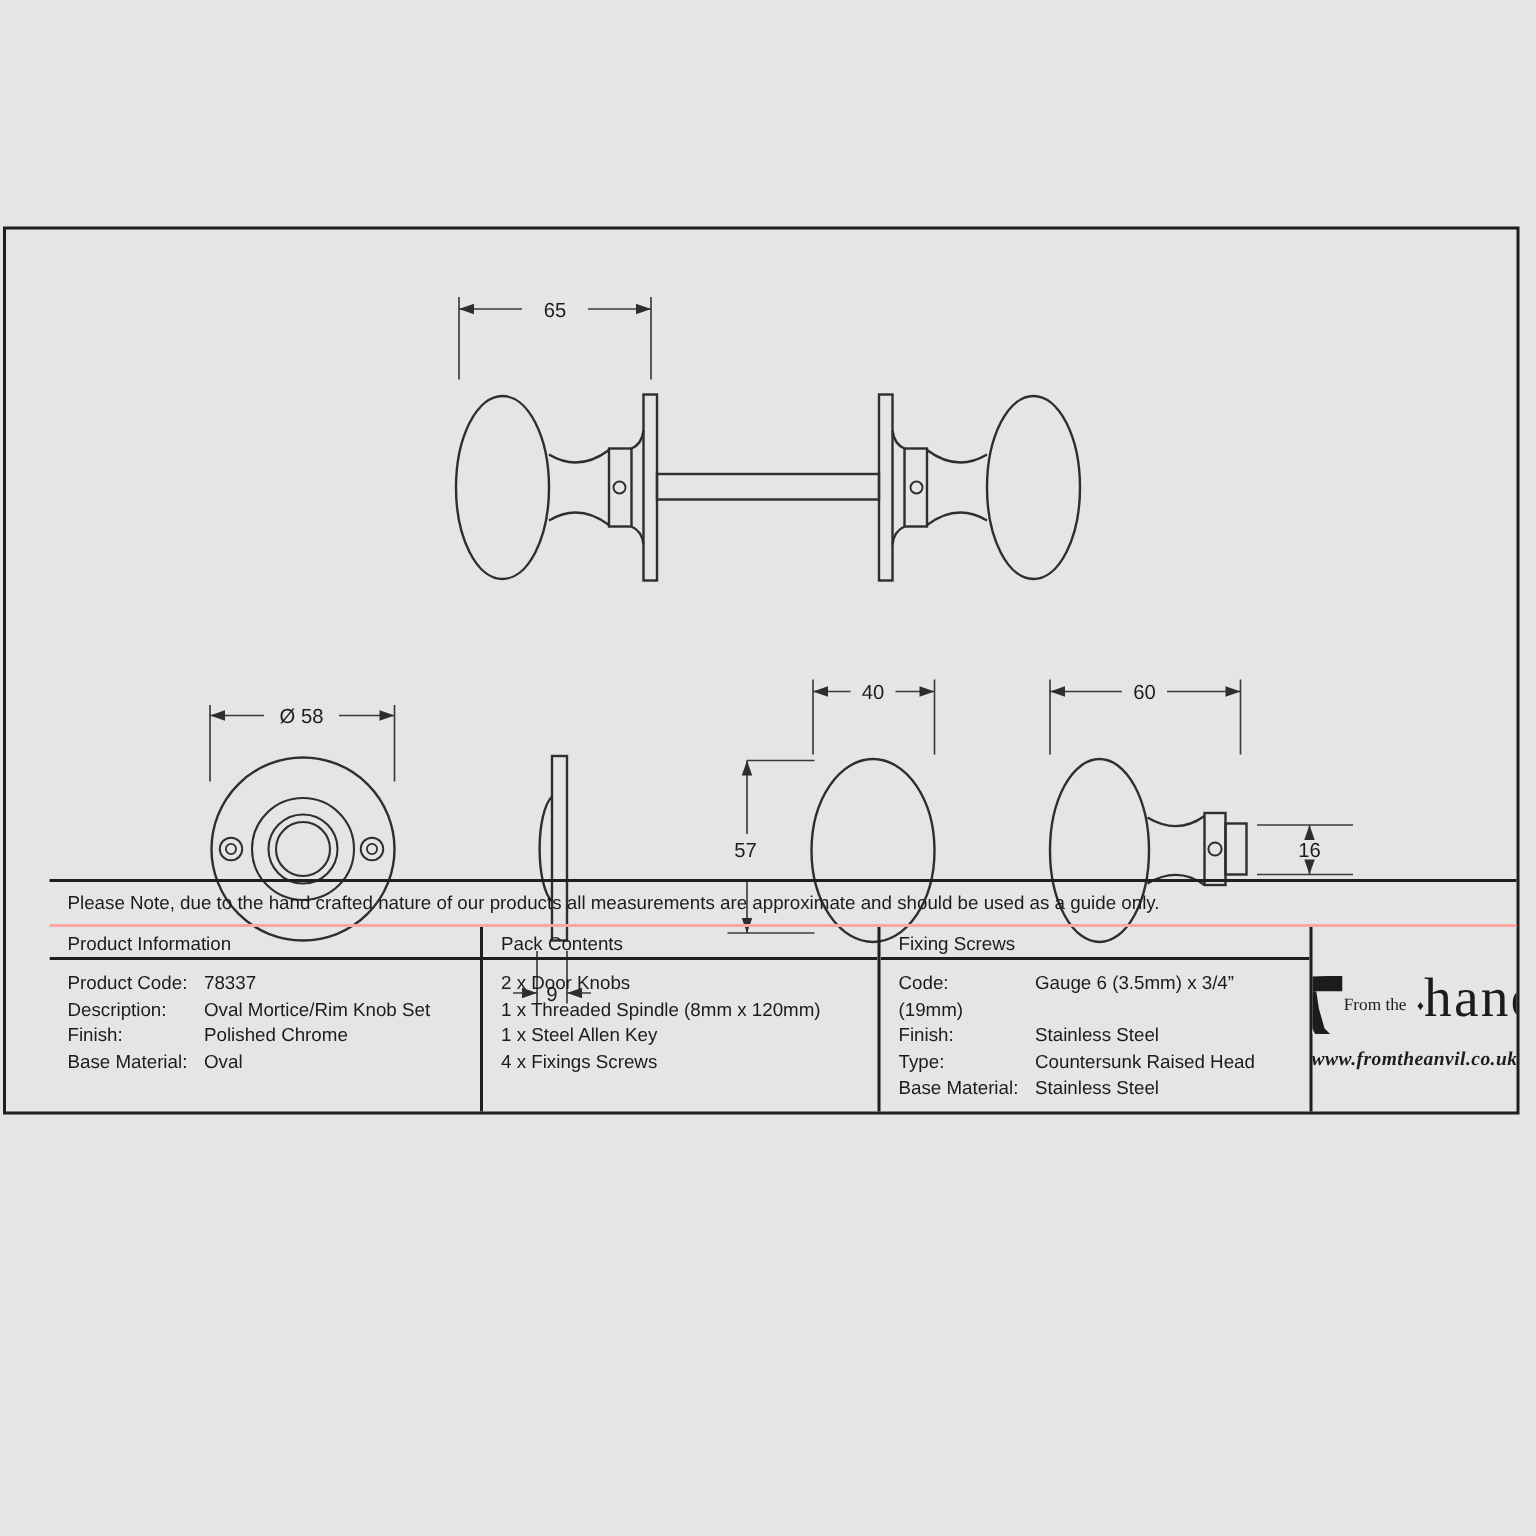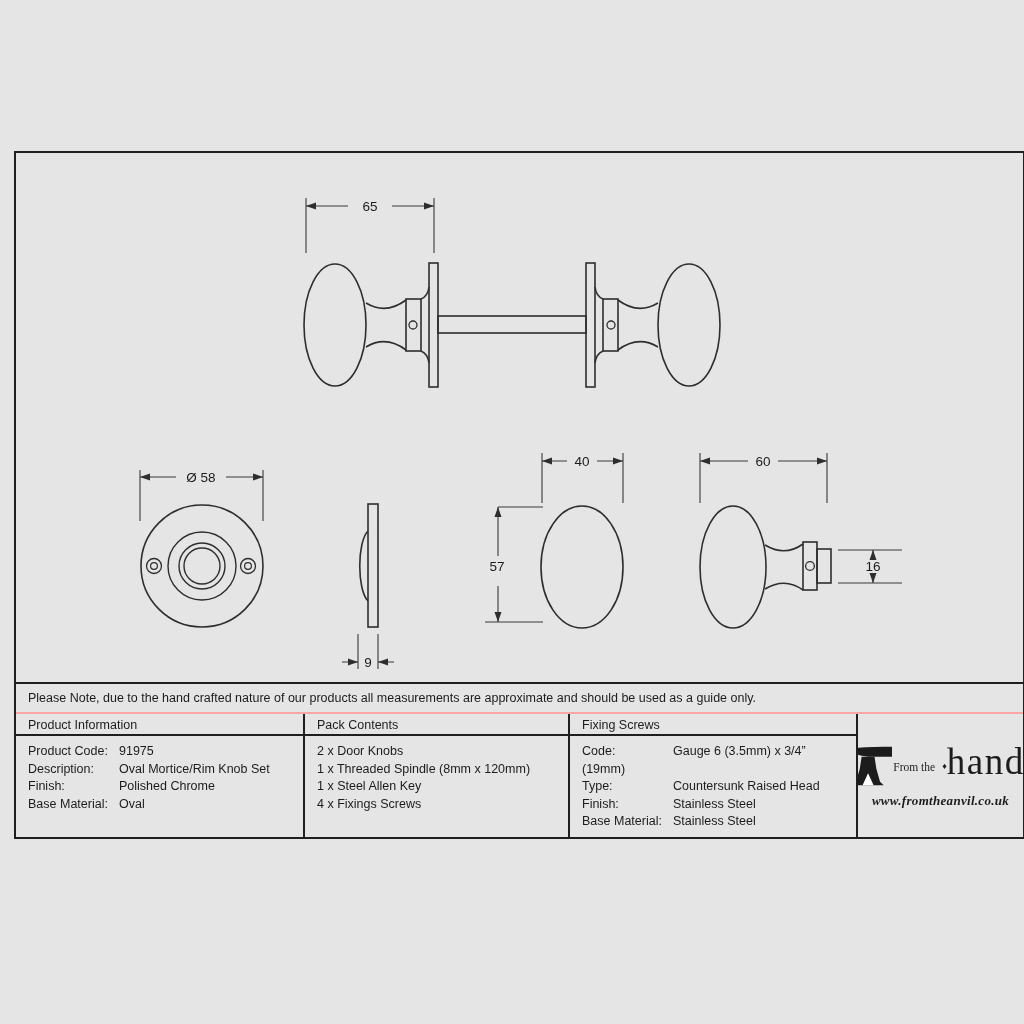--- a/index.html
+++ b/index.html
@@ -3,23 +3,23 @@
 <meta charset="utf-8">
 <style>
   html,body{margin:0;padding:0;background:#ffffff;}
   body{width:1024px;height:1024px;position:relative;font-family:"Liberation Sans",sans-serif;color:#1c1c1c;}
   .page{position:relative;width:1024px;height:1024px;overflow:hidden;background:#e5e5e5;}
 
   
   .drawing-svg{position:absolute;left:0;top:0;}
 
   
-  .frame{position:absolute;left:14px;top:151px;width:1011px;height:688px;
+  .frame{position:absolute;left:2px;top:151px;width:1011px;height:592px;
          border:2px solid #1f1f1f;box-sizing:border-box;
-         display:flex;flex-direction:column;}
+         display:flex;flex-direction:column;padding-left:29px;}
   .drawing-area{flex:1;}
 
   .note-bar{height:30px;border-top:2px solid #1f1f1f;box-sizing:border-box;
             display:flex;align-items:center;padding-left:12px;font-size:12.5px;}
 
   .spec-table{height:125px;border-top:2px solid #fca5a5;box-sizing:border-box;display:flex;}
   .col{box-sizing:border-box;overflow:hidden;}
   .col-1{width:289px;border-right:2px solid #1f1f1f;}
   .col-2{width:265px;border-right:2px solid #1f1f1f;}
   .col-3{width:288px;border-right:2px solid #1f1f1f;}
@@ -143,21 +143,21 @@
     <div class="note-bar">
       <span>Please Note, due to the hand crafted nature of our products all measurements are approximate and should be used as a guide only.</span>
     </div>
 
     <div class="spec-table">
 
       <div class="col col-1">
         <div class="col-header">Product Information</div>
         <div class="col-body">
           <div>
-            <span class="lbl">Product Code:</span><span>91975</span>
+            <span class="lbl">Product Code:</span><span>78337</span>
           </div>
           <div>
             <span class="lbl">Description:</span><span>Oval Mortice/Rim Knob Set</span>
           </div>
           <div>
             <span class="lbl">Finish:</span><span>Polished Chrome</span>
           </div>
           <div>
             <span class="lbl">Base Material:</span><span>Oval</span>
           </div>
@@ -174,24 +174,24 @@
         </div>
       </div>
 
       <div class="col col-3">
         <div class="col-header">Fixing Screws</div>
         <div class="col-body">
           <div>
             <span class="lbl">Code:</span><span>Gauge 6 (3.5mm) x 3/4” (19mm)</span>
           </div>
           <div>
+            <span class="lbl">Finish:</span><span>Stainless Steel</span>
+          </div>
+          <div>
             <span class="lbl">Type:</span><span>Countersunk Raised Head</span>
-          </div>
-          <div>
-            <span class="lbl">Finish:</span><span>Stainless Steel</span>
           </div>
           <div>
             <span class="lbl">Base Material:</span><span>Stainless Steel</span>
           </div>
         </div>
       </div>
 
       <div class="col col-4">
         <div class="logo">
           <div class="logo-top">

